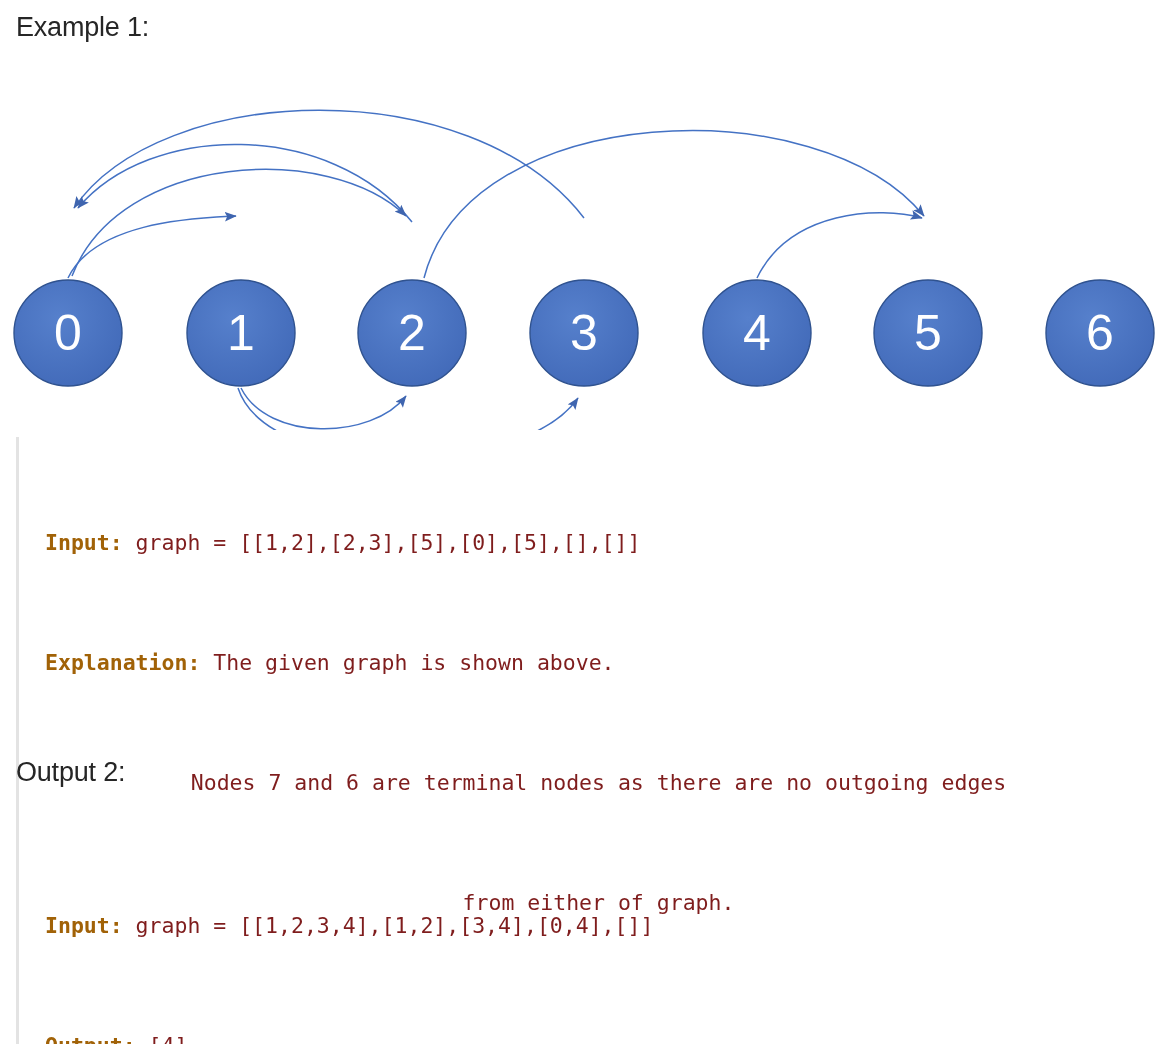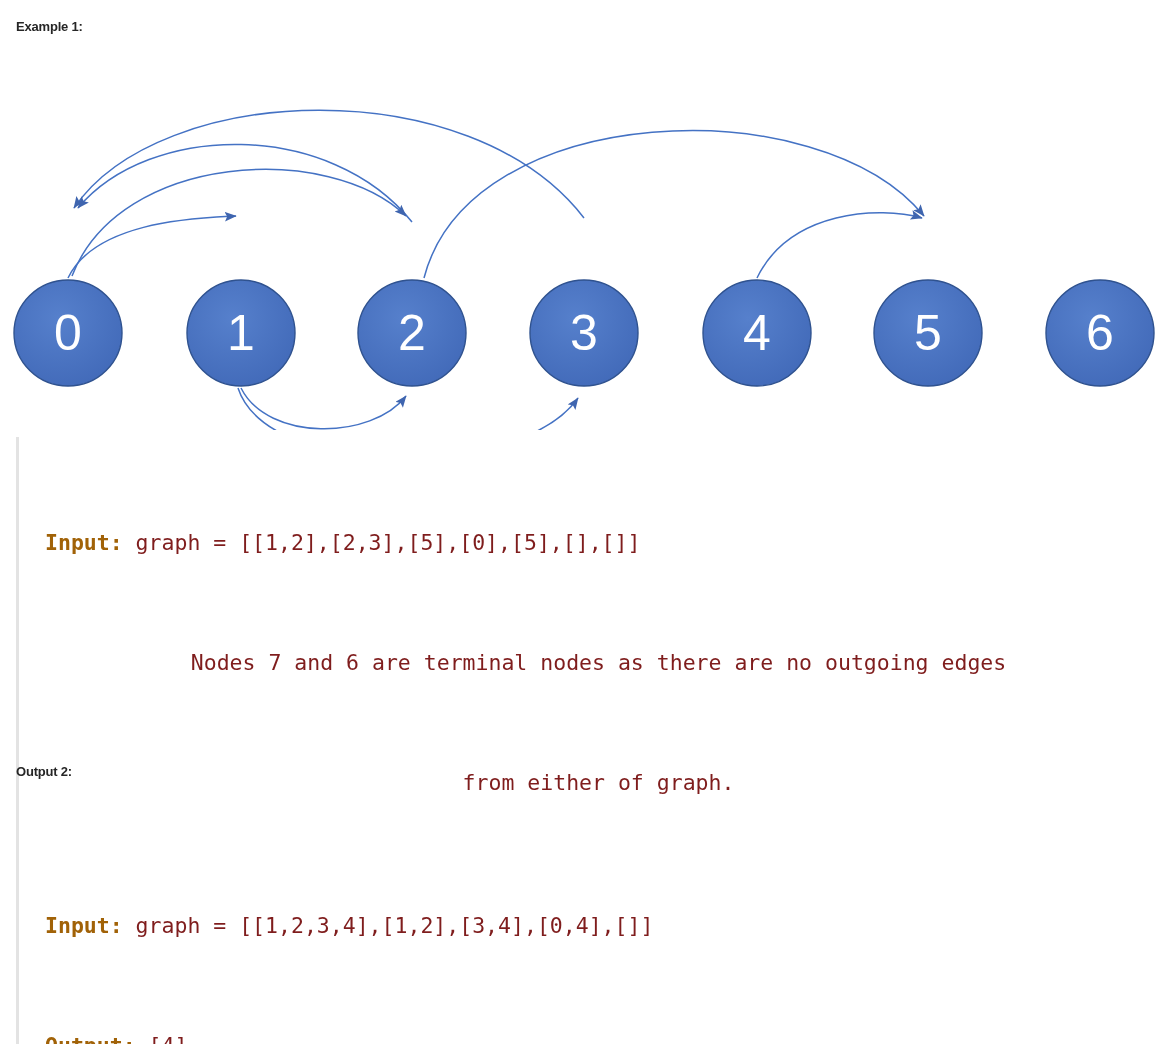--- a/index.html
+++ b/index.html
@@ -20,22 +20,22 @@
     position: relative;
     width: 1168px;
     height: 1044px;
   }
 
   
   .example-heading {
     position: absolute;
     left: 16px;
     font-family: "Liberation Sans", sans-serif;
-    font-weight: bold;
-    font-size: 13px;
+    font-weight: normal;
+    font-size: 27px;
     line-height: 26px;
     color: #262626;
     letter-spacing: -0.2px;
     white-space: nowrap;
   }
   #heading-1 { top: 14px; }
   #heading-2 { top: 759px; }
 
   
   .figure {
@@ -137,20 +137,21 @@
         <g>
           <ellipse cx="1100" cy="273" rx="54" ry="53" fill="url(#nodeShade)" stroke="#2F528F" stroke-width="1.4"></ellipse>
           <text x="1100" y="273" text-anchor="middle" dominant-baseline="central" fill="#ffffff" font-family="Liberation Sans, sans-serif" font-size="50">6</text>
         </g>
       </g>
     </svg>
   </div>
 
   <div class="code-block" id="block-1">
     <div class="code-line"><span class="code-label">Input:</span><span class="code-value"> graph = [[1,2],[2,3],[5],[0],[5],[],[]]</span></div>
+    <div class="code-line"><span class="code-label">Explanation:</span><span class="code-value"> The given graph is shown above.</span></div>
     <div class="code-line code-value">Nodes 7 and 6 are terminal nodes as there are no outgoing edges</div>
     <div class="code-line code-value">from either of graph.</div>
     
     
   </div>
 
   <div class="example-heading" id="heading-2">Output 2:</div>
 
   <div class="code-block" id="block-2">
     <div class="code-line"><span class="code-label">Input:</span><span class="code-value"> graph = [[1,2,3,4],[1,2],[3,4],[0,4],[]]</span></div>

